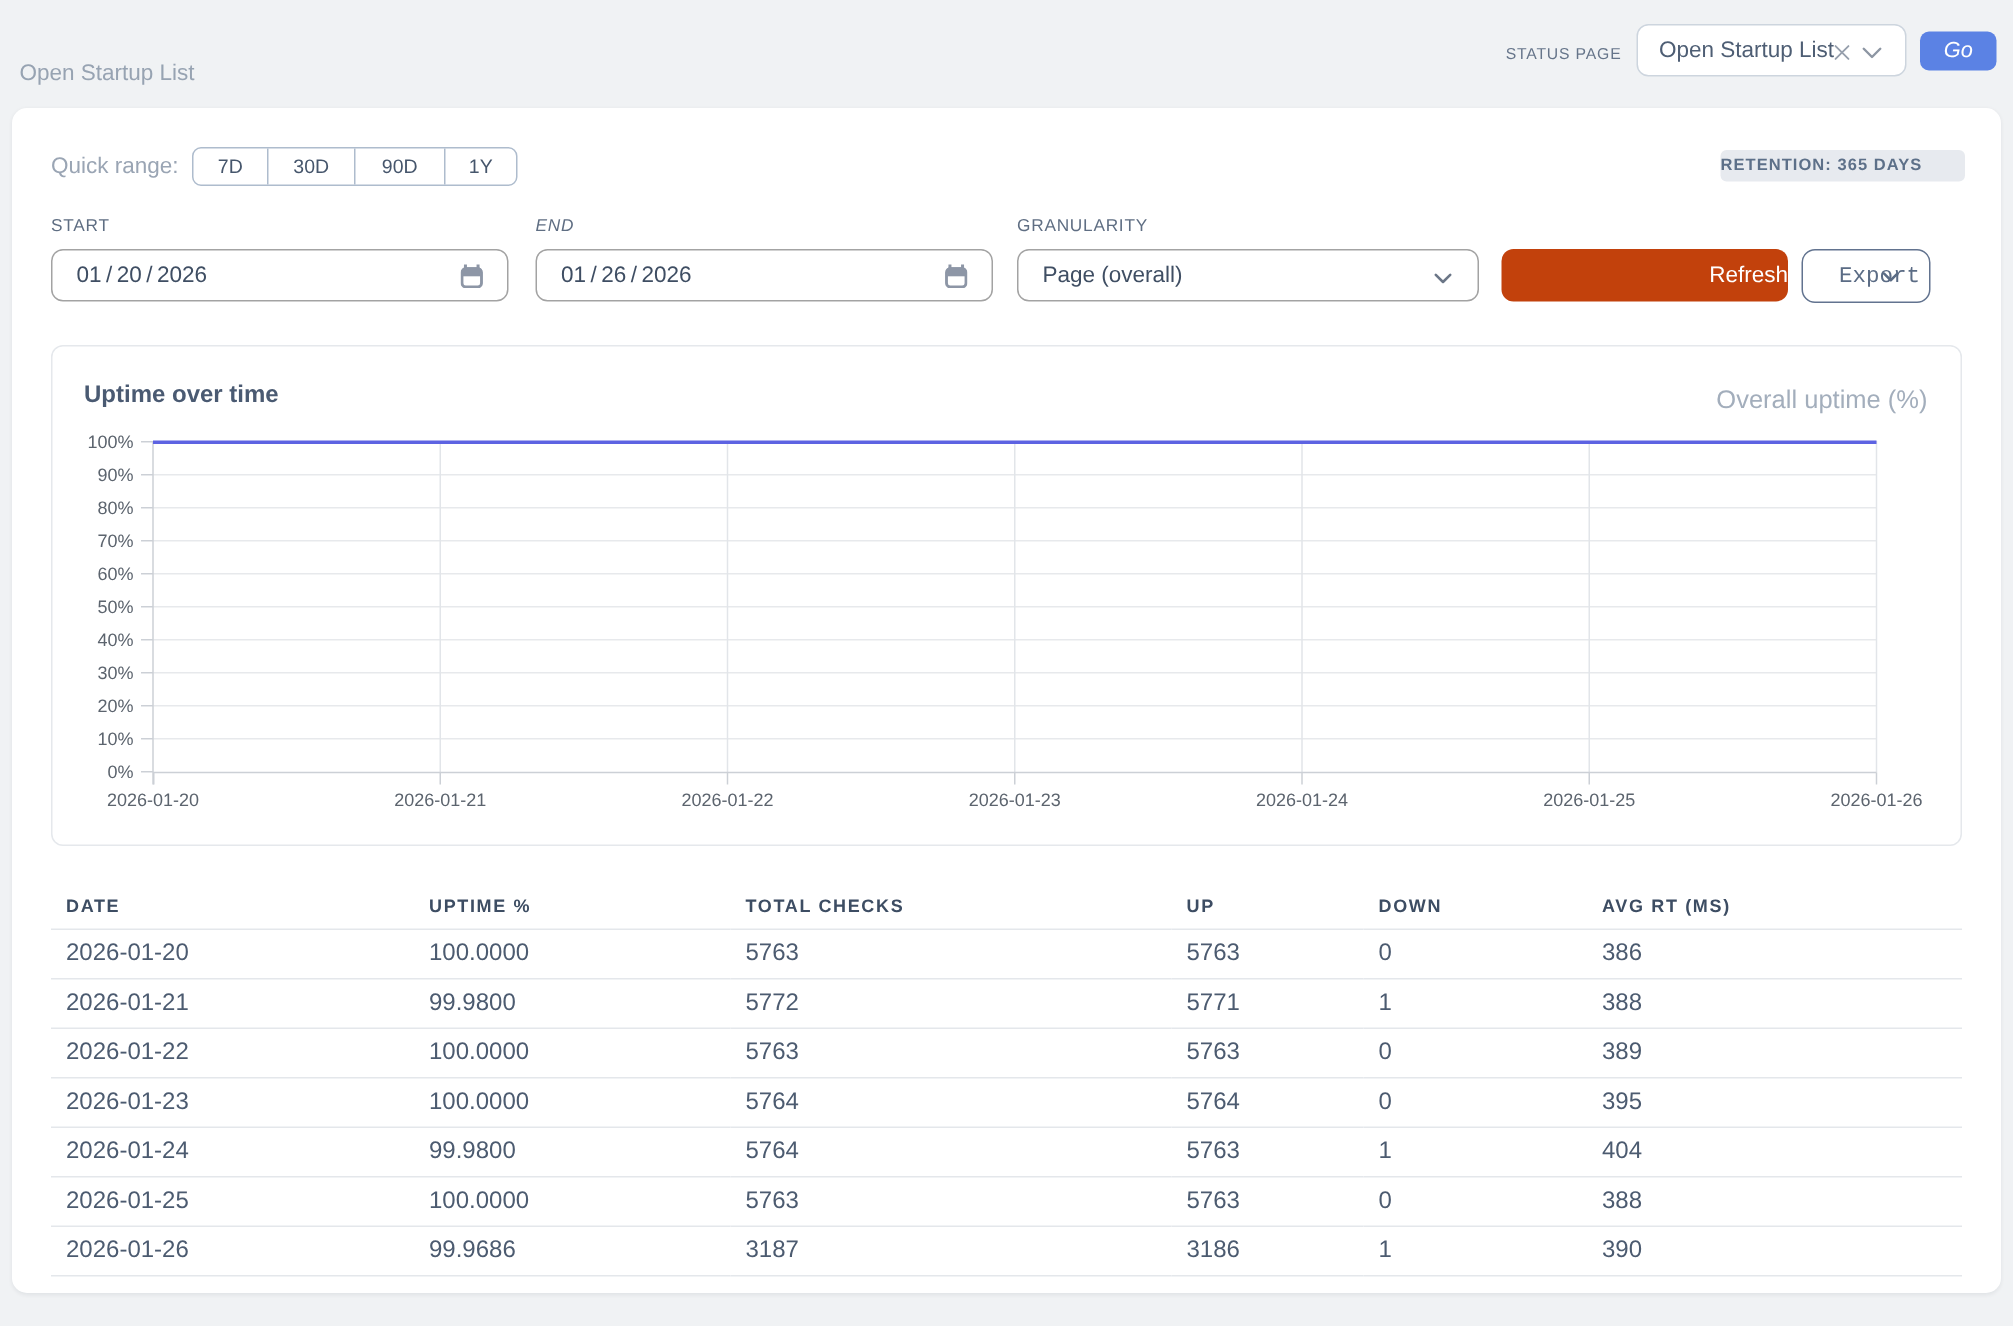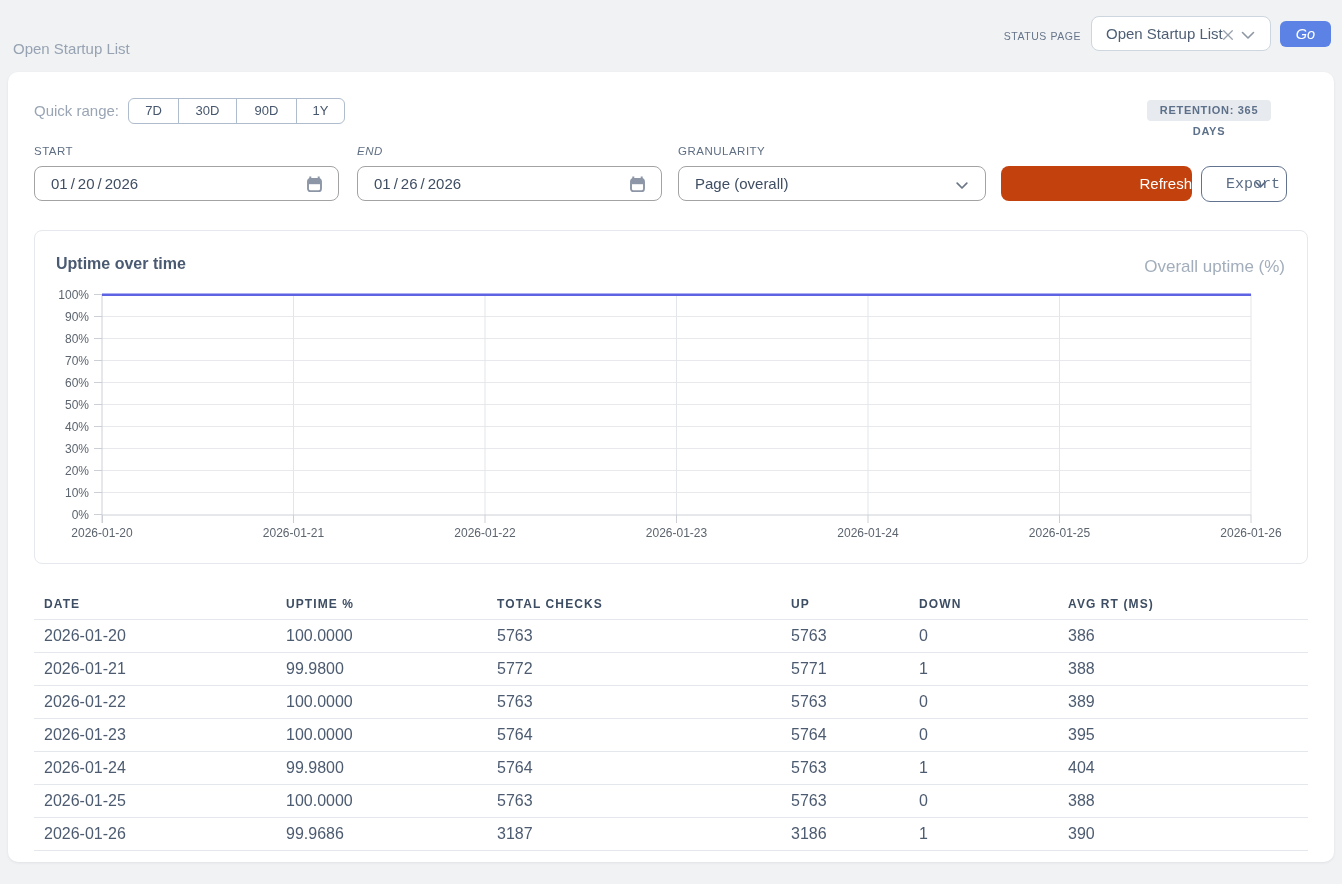--- a/index.html
+++ b/index.html
@@ -16,21 +16,21 @@
   
   .go-btn { left:1280px; top:21px; width:51px; height:26px; background:#5b82e4; border-radius:6px; color:#fff; font-size:14.5px; text-align:center; line-height:26px;font-style:italic; }
 
   .card { left:8px; top:72px; width:1326px; height:790px; background:#fff; border-radius:10px; box-shadow:0 1px 3px rgba(16,24,40,.07); }
 
   .qr-label { left:34px; top:102px; font-size:15px; color:#9aa5b4; }
   .qr-group { left:128px; top:98px; height:26px; display:flex; border:1px solid #aebccd; border-radius:6px; background:#fff; }
   .qr-group div { font-size:13px; color:#46566c; text-align:center; line-height:24px; }
   .qr-group div + div { border-left:1px solid #aebccd; }
 
-  .badge { left:1147px; top:100px; width:124px; height:21px; background:#e7eaef; border-radius:4px; font-size:11px; font-weight:700; letter-spacing:0.7px; color:#5d7089; text-align:center; line-height:21px; }
+  .badge { left:1147px; top:100px; width:163px; height:21px; background:#e7eaef; border-radius:4px; font-size:11px; font-weight:700; letter-spacing:0.7px; color:#5d7089; text-align:left; line-height:21px; }
 
   .flabel { top:145px; font-size:11.5px; font-weight:400; letter-spacing:0.5px; color:#5f6e83; }
   .input { top:166px; height:35px; background:#fff; border:1px solid #a3a3a3; border-radius:8px; }
   .input .txt { position:absolute; left:16px; top:8px; font-size:15px; color:#3f4e63; }
 
   .refresh { left:1001px; top:166px; width:191px; height:35px; background:#c2410c; border-radius:8px; color:#fff; font-size:15px; text-align:right; line-height:35px; }
   .export { left:1201px; top:166px; width:86px; height:36px; background:#fff; border:1px solid #62738f; border-radius:9px;font-family:Liberation Mono, monospace; }
   .export .txt { position:absolute; left:24px; top:9px; font-size:15px; color:#5b6c85; }
 
   .chart-card { left:34px; top:230px; width:1274px; height:334px; background:#fff; border:1px solid #e5e8ec; border-radius:8px; }

